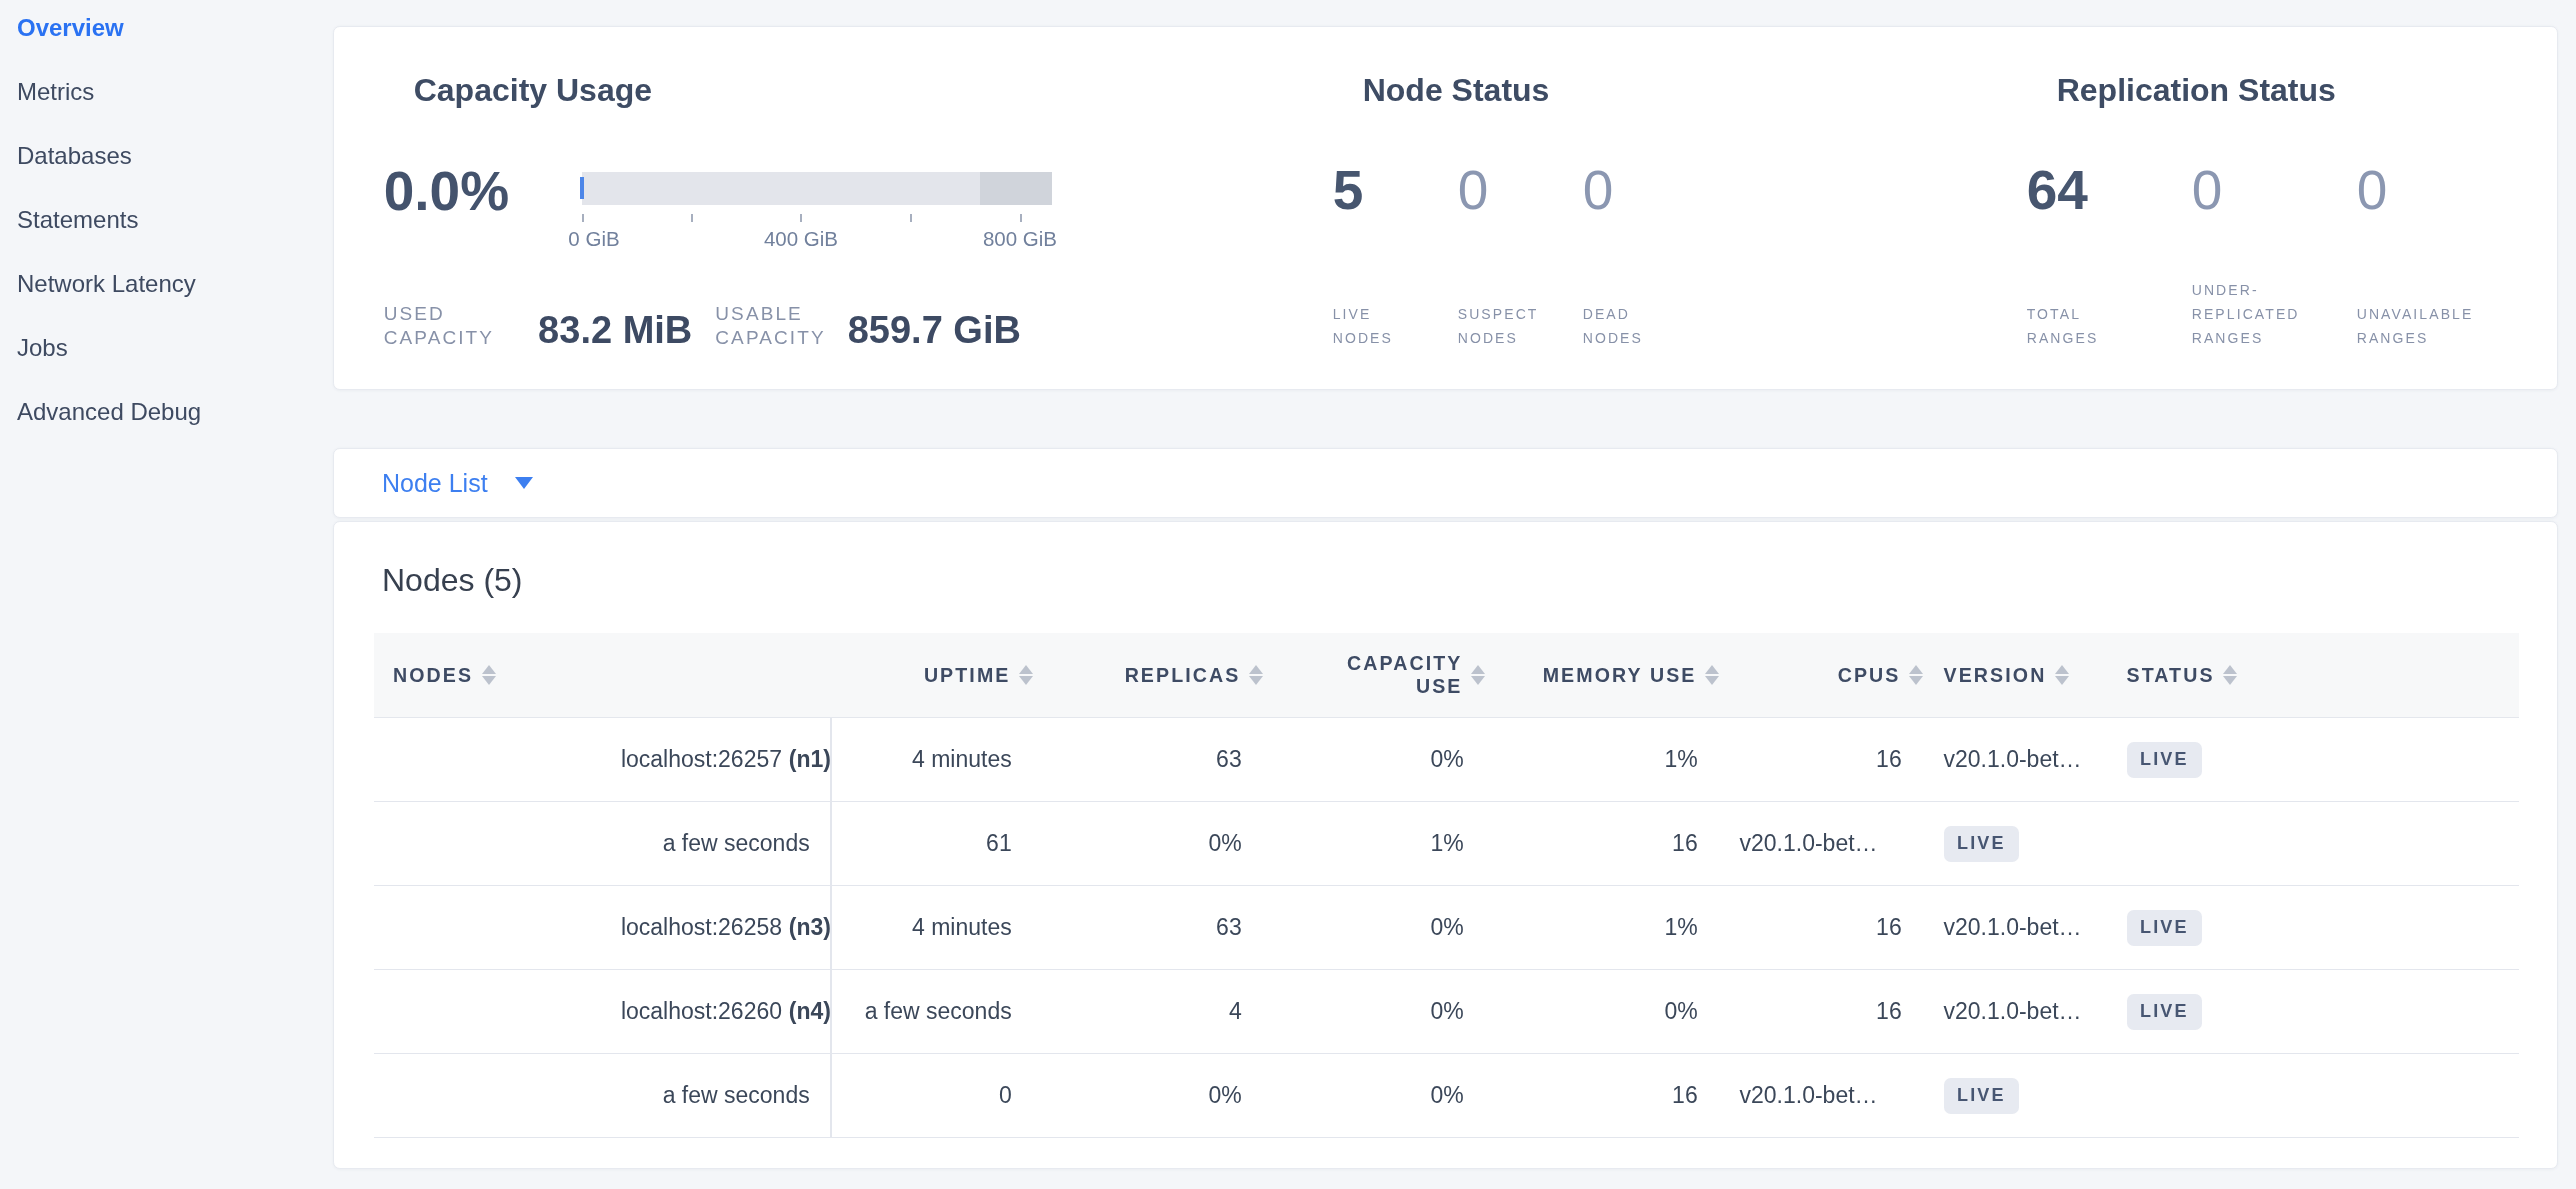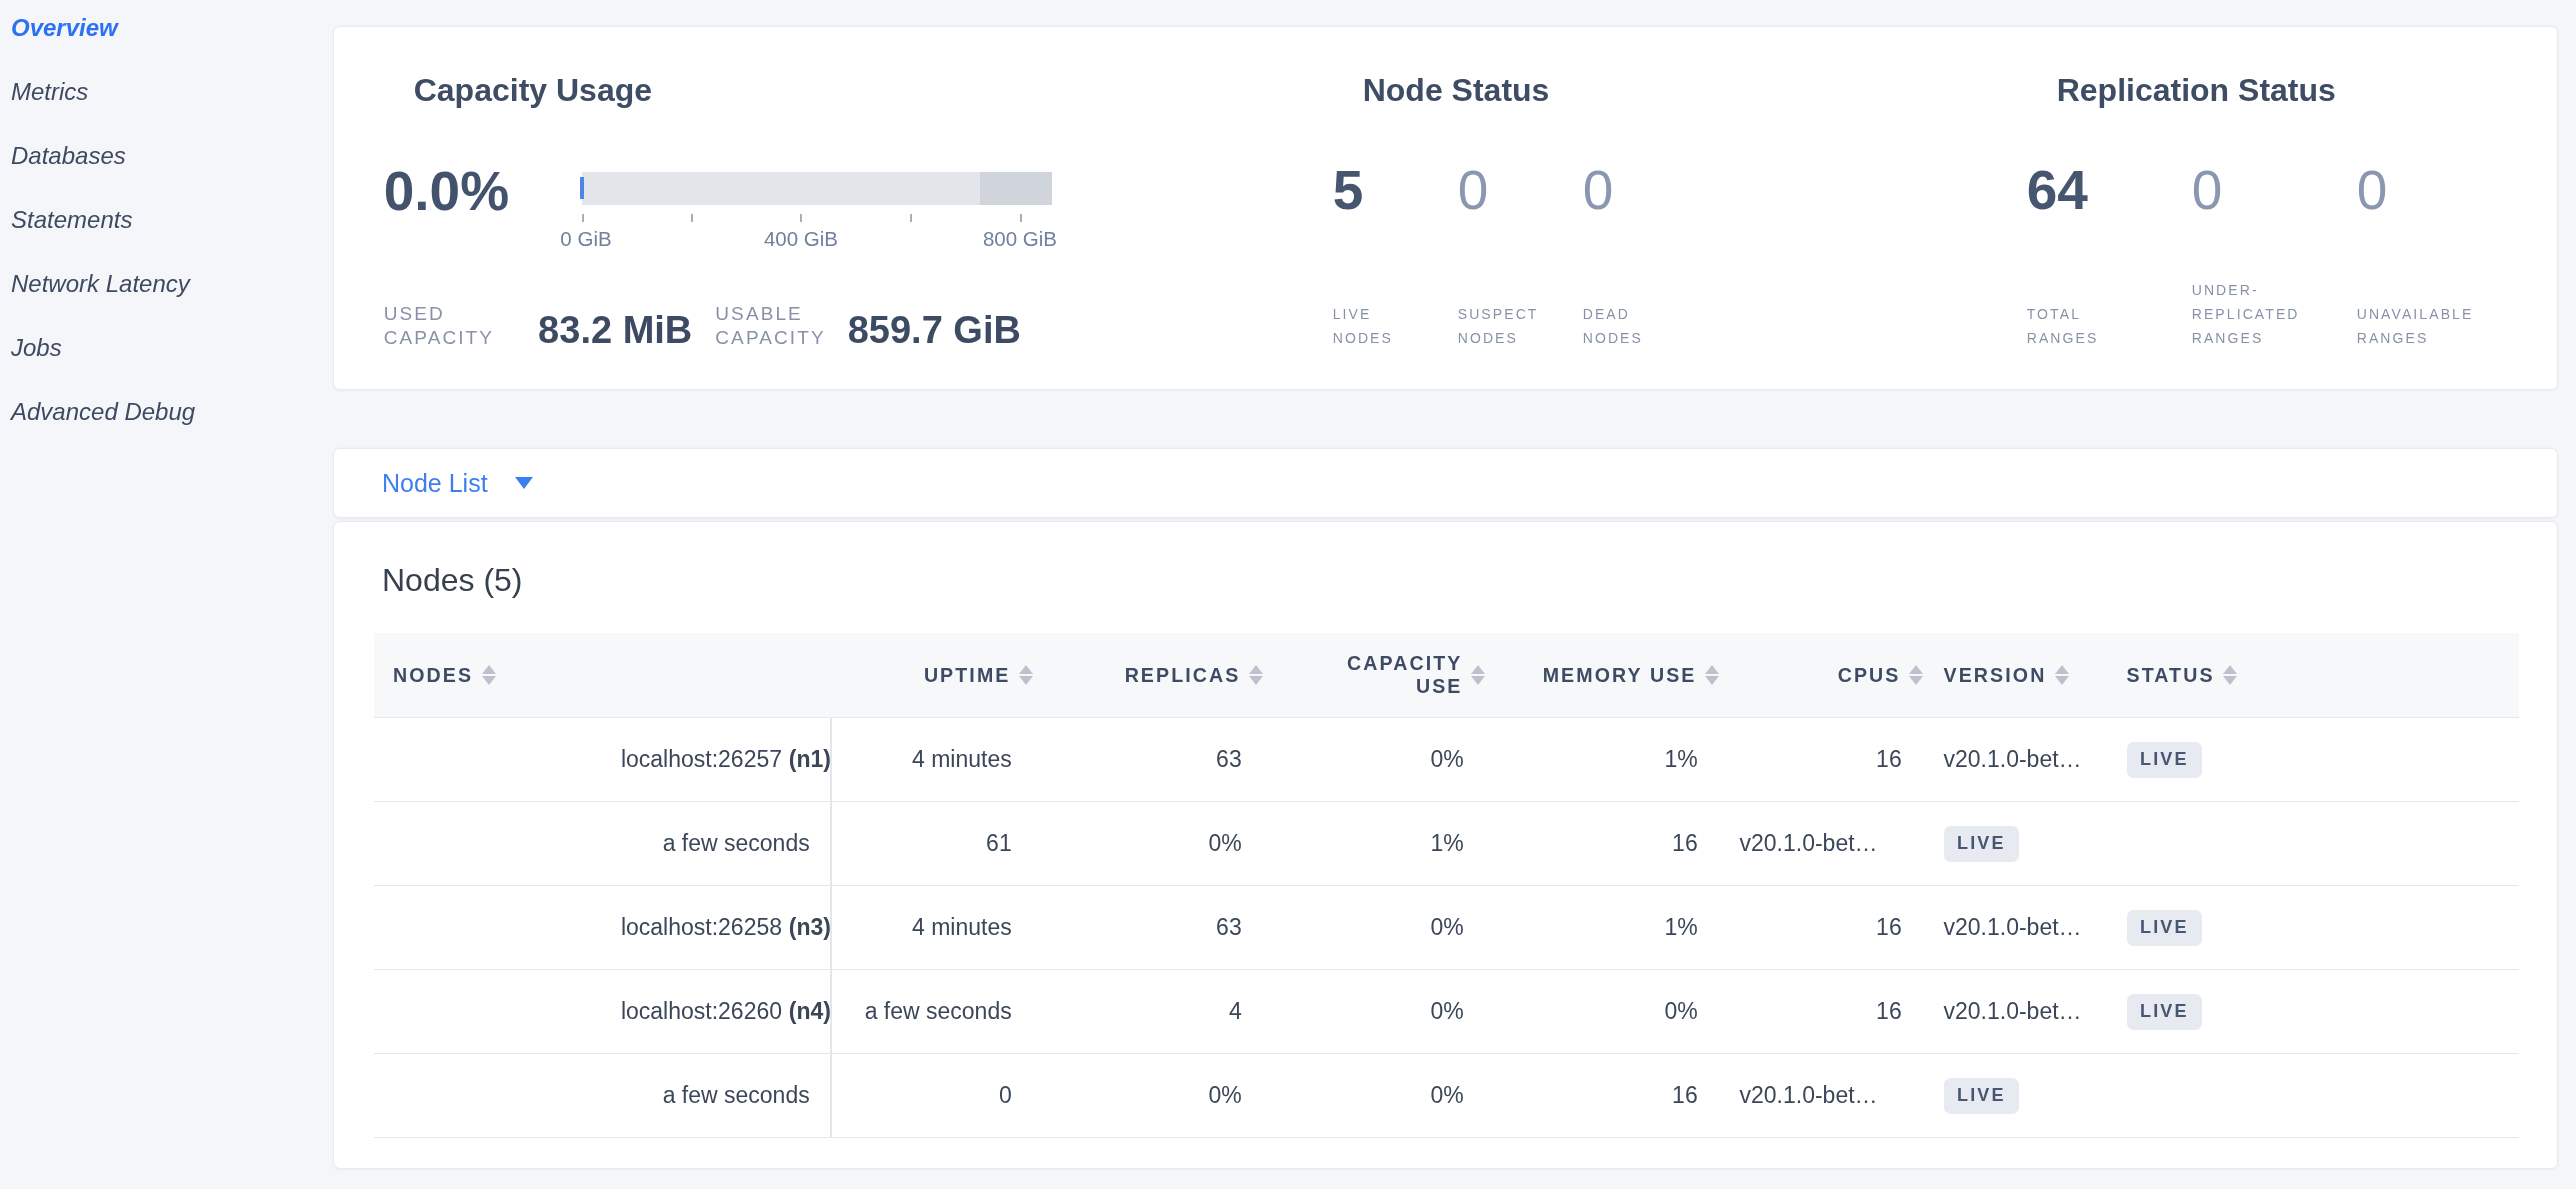--- a/index.html
+++ b/index.html
@@ -8,22 +8,22 @@
     background:#f4f6f9;
     font-family:"Liberation Sans", sans-serif;
     color:#3b4759;
     position:relative;
     overflow:hidden;
   }
 
   
   .sidebar { position:absolute; left:0; top:0; width:333px; height:1189px; }
   .nav-item {
-    position:absolute; left:11px; font-size:24px; line-height:29px;
-    color:#3e4a61; font-weight:500; cursor:pointer; white-space:nowrap;font-style:italic;
+    position:absolute; left:17px; font-size:24px; line-height:29px;
+    color:#3e4a61; font-weight:500; cursor:pointer; white-space:nowrap;
   }
   .nav-item.active { color:#2a72f2; font-weight:700; }
 
   
   .main { position:absolute; left:333px; top:0; width:2225px; }
   .panel {
     position:absolute; left:0; width:2225px; background:#ffffff;
     border:0.9px solid #e7eaf0; border-radius:6.8px;
     box-shadow:0 0.9px 2.6px rgba(60,70,90,0.05);
   }
@@ -131,21 +131,21 @@
       <div class="gauge-wrap">
         <div class="gauge-bar">
           <div class="gauge-extra"></div>
           <div class="gauge-used"></div>
         </div>
         <div class="gauge-tick" style="left:0"></div>
         <div class="gauge-tick" style="left:109px"></div>
         <div class="gauge-tick" style="left:218px"></div>
         <div class="gauge-tick" style="left:328px"></div>
         <div class="gauge-tick" style="left:438px"></div>
-        <div class="gauge-label" style="left:4px">0 GiB</div>
+        <div class="gauge-label" style="left:12px">0 GiB</div>
         <div class="gauge-label" style="left:219px">400 GiB</div>
         <div class="gauge-label" style="left:438px">800 GiB</div>
       </div>
       <div class="cap-footer">
         <div class="cap-lbl">
           <div>USED</div>
           <div>CAPACITY</div>
         </div>
         <div class="cap-val">83.2 MiB</div>
         <div class="cap-lbl second">

